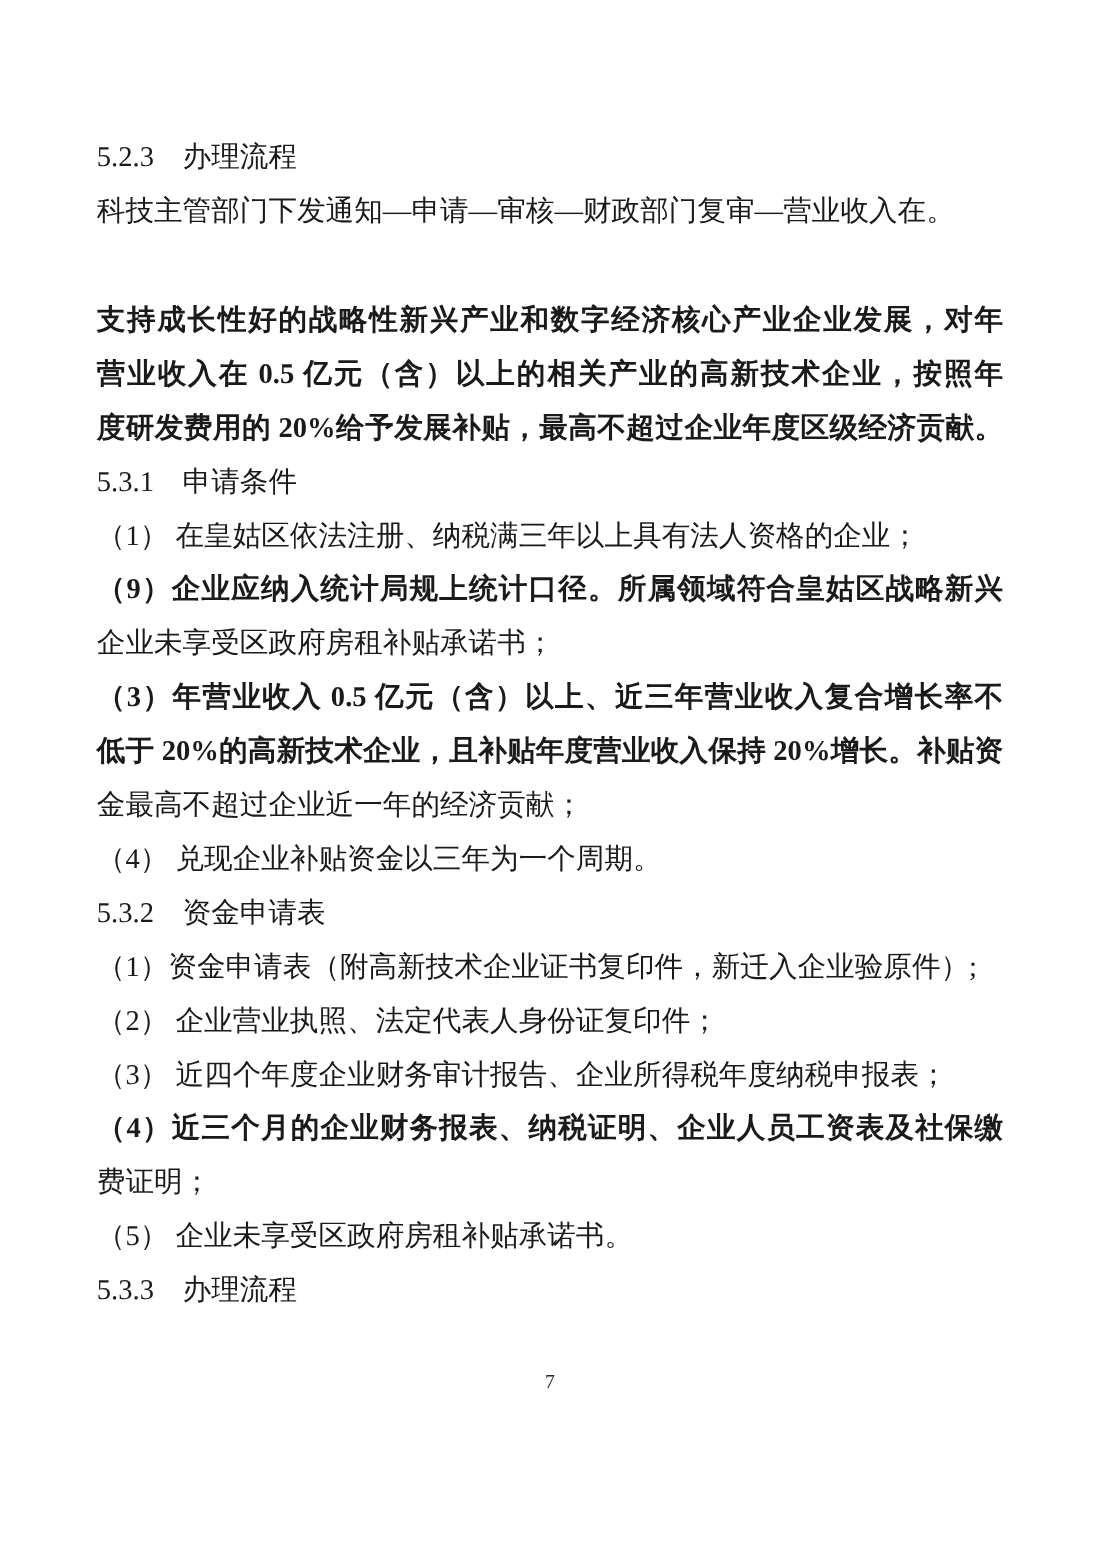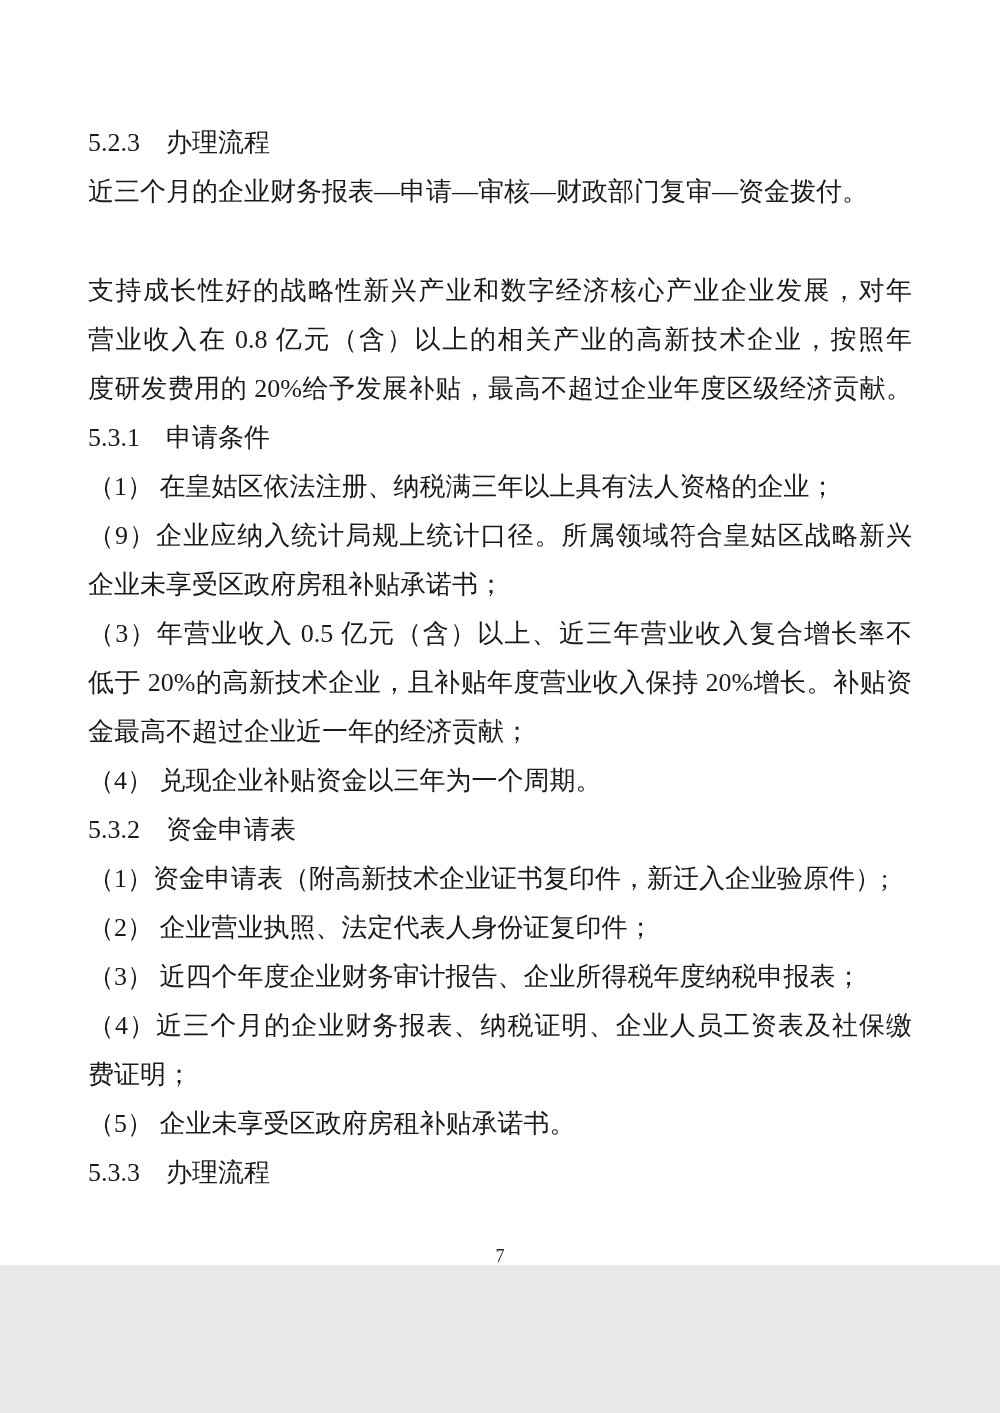--- a/index.html
+++ b/index.html
@@ -1,20 +1,20 @@
 <!DOCTYPE html>
 <html><head>
 <meta charset="utf-8">
 <style>
   * { margin: 0; padding: 0; box-sizing: border-box; }
   html, body { background: #e9e9e9; }
   .page {
     position: relative;
     width: 1000px;
-    height: 1265px;
+    height: 1413px;
     margin: 0 auto;
     background: #ffffff;
     font-family: "Liberation Serif", "DejaVu Serif", serif;
     color: #1a1a1a;
     overflow: hidden;
   }
   .content {
     padding: 118px 88px 0 88px;
   }
   .line {
@@ -22,20 +22,21 @@
     line-height: 49px;
     font-size: 26px;
     white-space: nowrap;
     text-align: left;
   }
   .fill {
     white-space: normal;
     text-align: justify;
     text-align-last: justify;
     text-justify: inter-character;
+    font-weight: bold;
   }
   .bold-heading {
     font-weight: bold;
     font-size: 27px;
   }
   .gap { height: 50px; }
   .footer {
     position: absolute;
     left: 0;
     right: 0;
@@ -44,24 +45,24 @@
     font-size: 18px;
     color: #2a2a2a;
   }
 </style>
 </head>
 <body>
 
 <div class="page">
   <div class="content">
     <div class="line">5.2.3 办理流程</div>
-    <div class="line">近三个月的企业财务报表—申请—审核—财政部门复审—资金拨付。</div>
+    <div class="line">科技主管部门下发通知—申请—审核—财政部门复审—营业收入在。</div>
     <div class="gap"></div>
     <div class="line fill">支持成长性好的战略性新兴产业和数字经济核心产业企业发展，对年</div>
-    <div class="line fill">营业收入在 0.8 亿元（含）以上的相关产业的高新技术企业，按照年</div>
+    <div class="line fill">营业收入在 0.5 亿元（含）以上的相关产业的高新技术企业，按照年</div>
     <div class="line fill">度研发费用的 20%给予发展补贴，最高不超过企业年度区级经济贡献。</div>
     <div class="line">5.3.1 申请条件</div>
     <div class="line">（1） 在皇姑区依法注册、纳税满三年以上具有法人资格的企业；</div>
     <div class="line fill">（9）企业应纳入统计局规上统计口径。所属领域符合皇姑区战略新兴</div>
     <div class="line">企业未享受区政府房租补贴承诺书；</div>
     <div class="line fill">（3）年营业收入 0.5 亿元（含）以上、近三年营业收入复合增长率不</div>
     <div class="line fill">低于 20%的高新技术企业，且补贴年度营业收入保持 20%增长。补贴资</div>
     <div class="line">金最高不超过企业近一年的经济贡献；</div>
     <div class="line">（4） 兑现企业补贴资金以三年为一个周期。</div>
     <div class="line">5.3.2 资金申请表</div>

